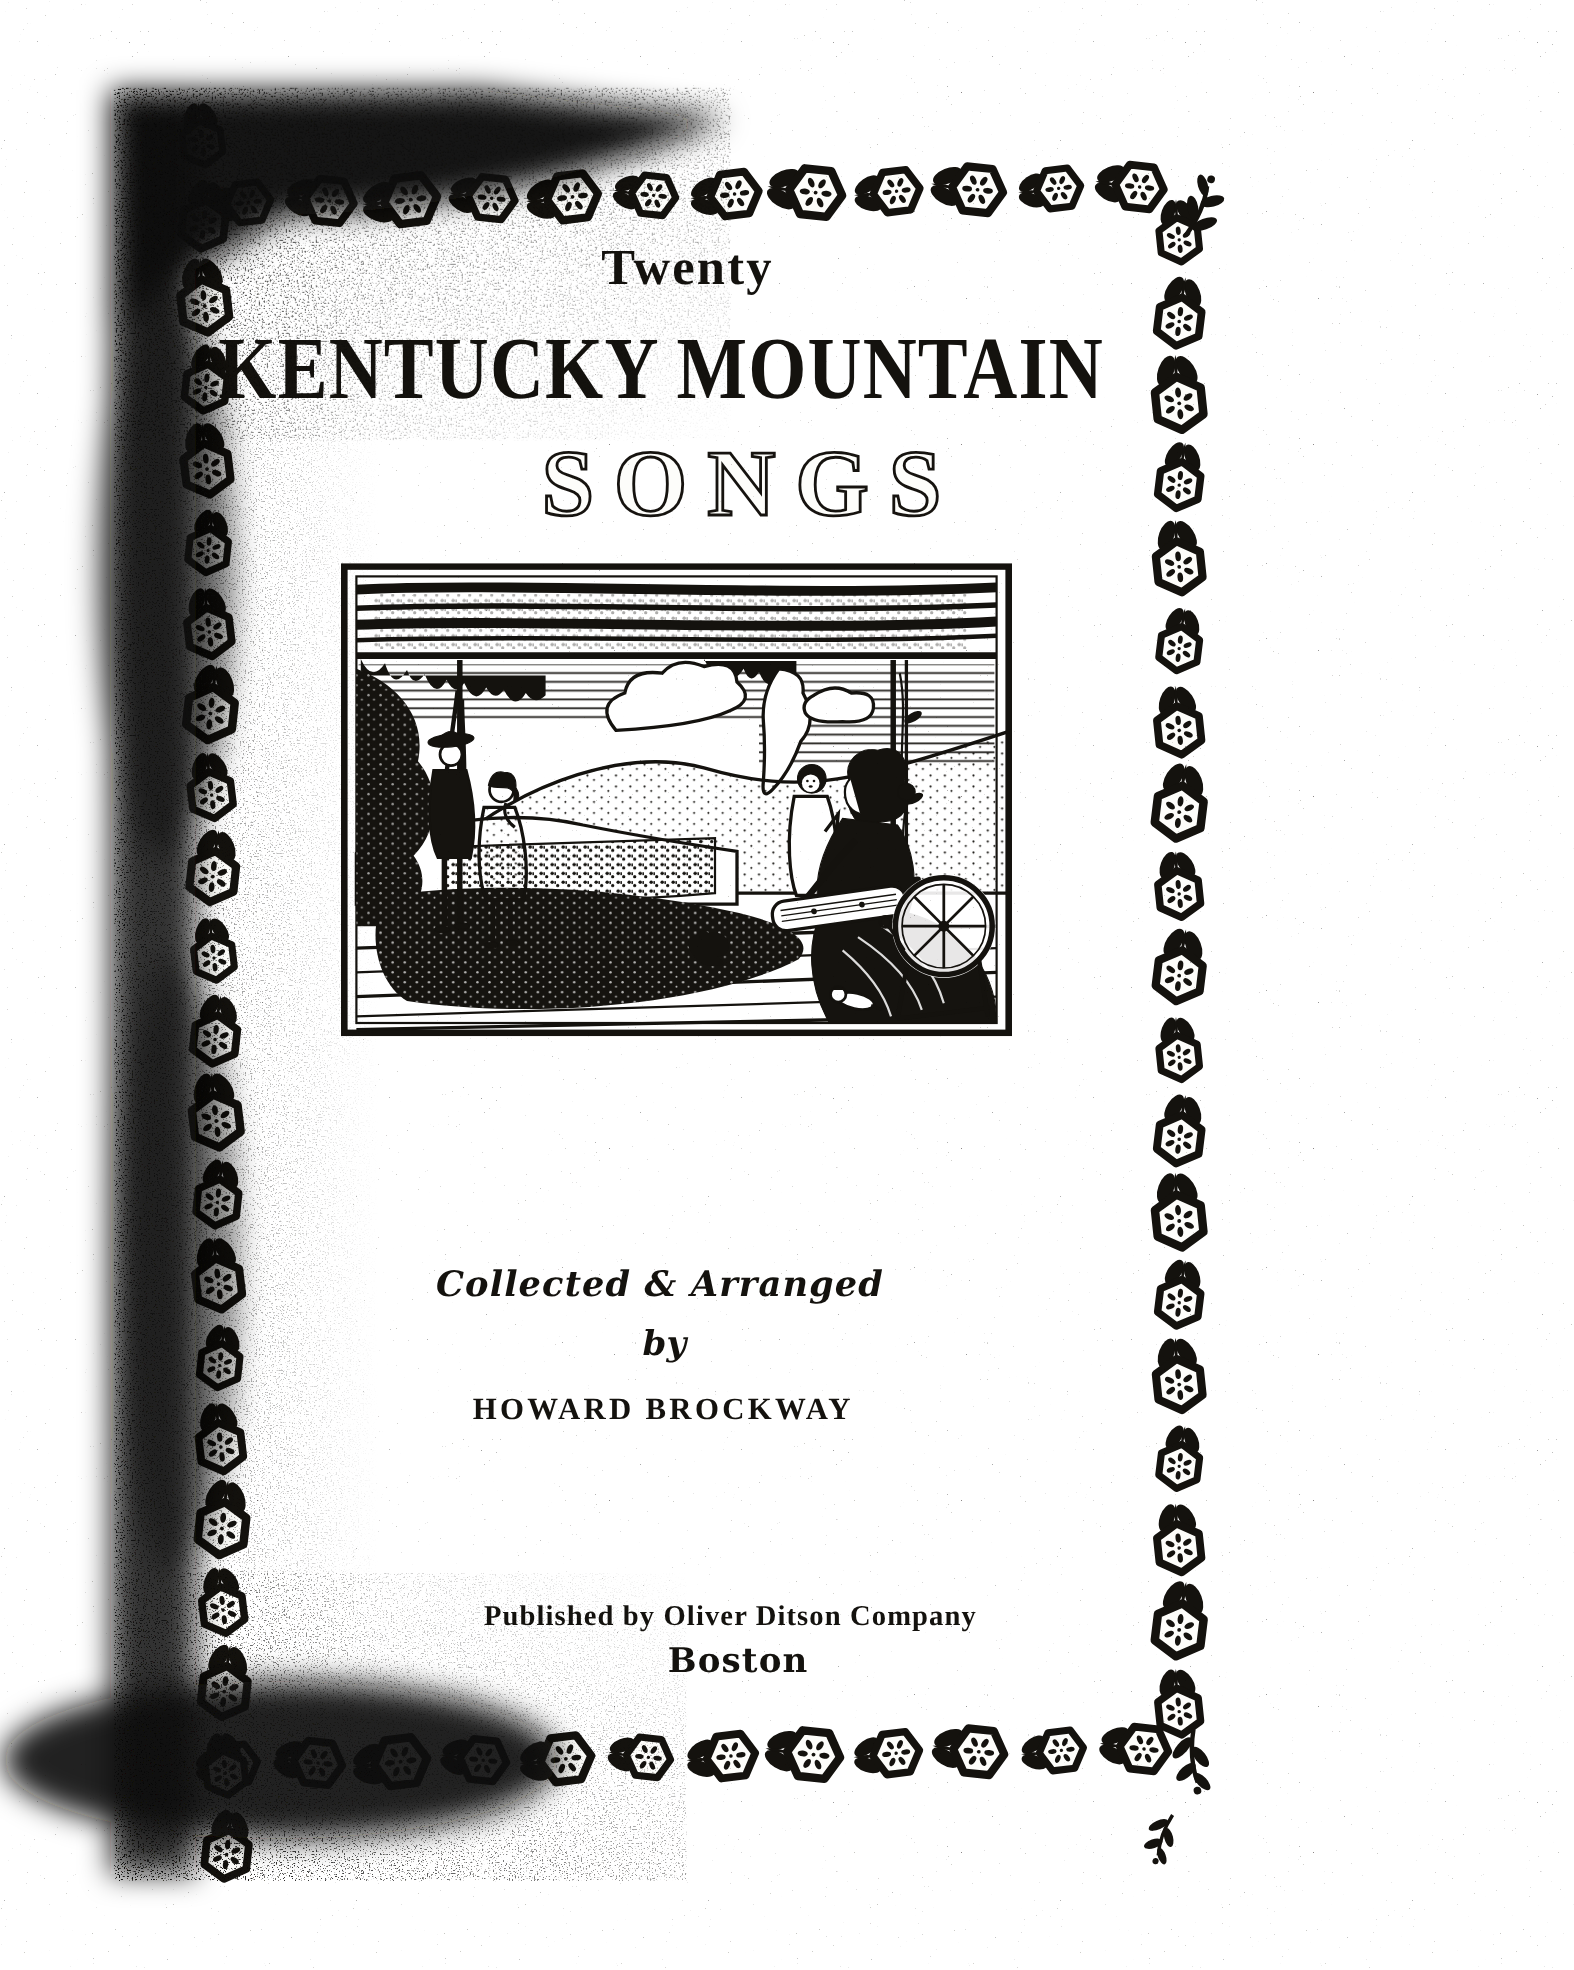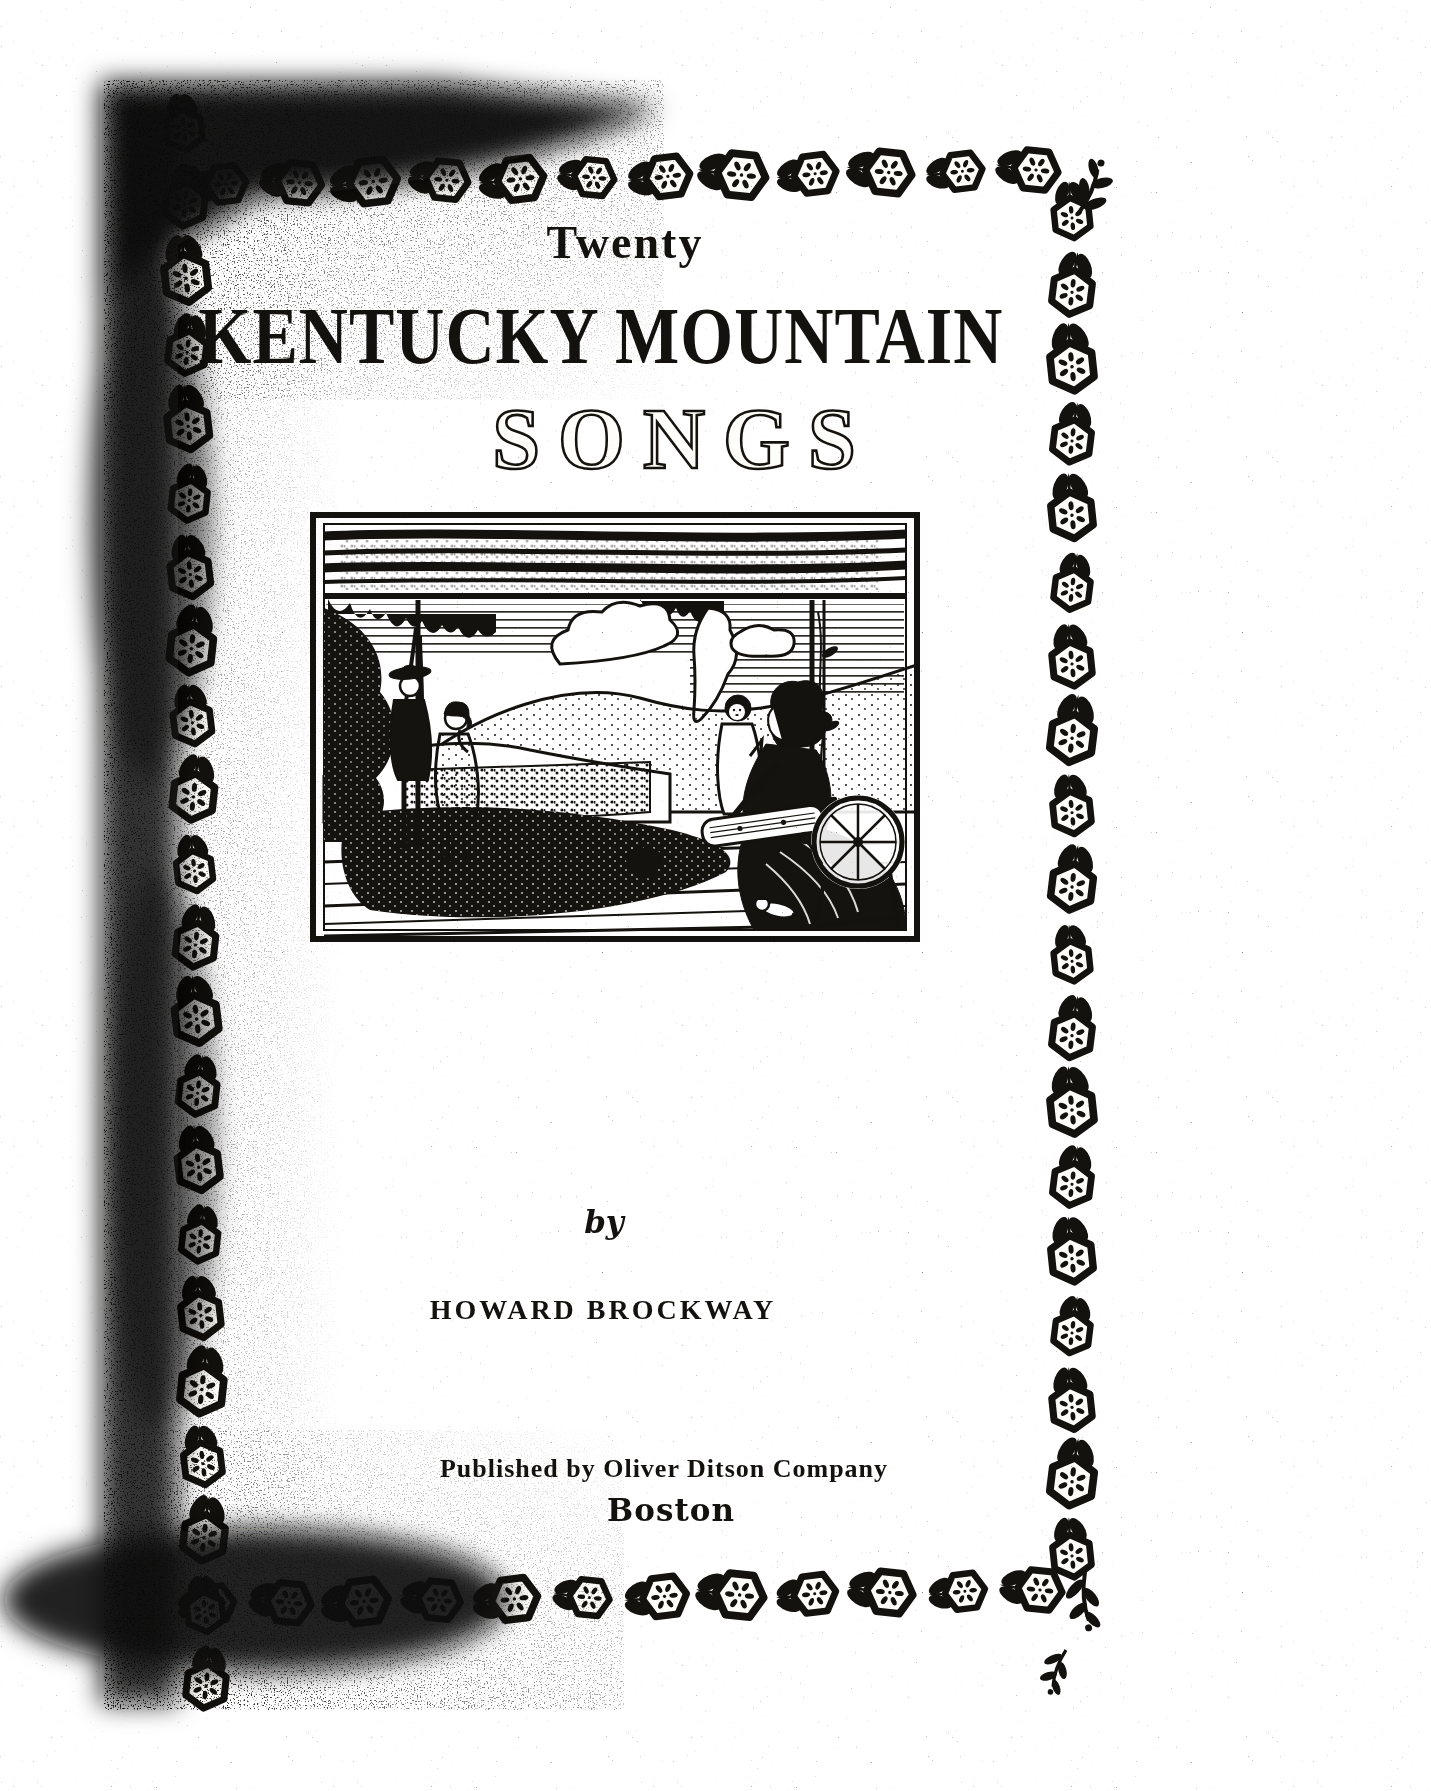--- a/index.html
+++ b/index.html
@@ -15,21 +15,21 @@
   .t-kentucky{left:601px;top:290px;transform:translateX(-50%) scale(1.03,1.22);
               transform-origin:center top;font:700 66px "Liberation Serif",serif;letter-spacing:1px;}
   .songs-svg{position:absolute;left:453px;top:386px;}
   .t-collected{left:600px;top:1148px;transform:translateX(-50%);
                font:italic 700 32px "DejaVu Serif",serif;letter-spacing:1px;}
   .t-by{left:604px;top:1166px;transform:translateX(-50%);
         font:italic 700 31px "DejaVu Serif",serif;margin-top:38px;}
   .t-authors{left:611px;top:1248px;transform:translateX(-50%);
              font:700 28px "Liberation Serif",serif;letter-spacing:2px;}
   .t-authors .and{font:italic 700 24px "DejaVu Serif",serif;letter-spacing:1px;margin-left:10px;}
-  .t-howard{left:603px;top:1294px;transform:translateX(-50%);
+  .t-howard{left:603px;top:1266px;transform:translateX(-50%);
             font:700 28px "Liberation Serif",serif;letter-spacing:3px;}
   .t-published{left:664px;top:1454px;transform:translateX(-50%);
                font:700 26px "Liberation Serif",serif;letter-spacing:1px;}
   .t-boston{left:671px;top:1492px;transform:translateX(-50%);
             font:700 31px "DejaVu Serif",serif;letter-spacing:1px;}
 
   .illus{position:absolute;left:310px;top:512px;}
 </style>
 </head>
 <body>
@@ -293,20 +293,21 @@
 
     <path d="M322,358 q-14,-16 2,-20 q4,-8 10,-2 q16,-2 18,10 q2,10 -10,12 q10,6 2,8 q-16,2 -22,-8 Z" fill="#14120e"></path>
     <g stroke="#14120e">
       <ellipse cx="468" cy="398" rx="17" ry="7" fill="#ffffff" stroke-width="2.5" transform="rotate(12 468 398)"></ellipse>
       <circle cx="452" cy="392" r="7" fill="#ffffff" stroke-width="2.5"></circle>
       <path d="M447,388 q5,-6 10,0" fill="#14120e"></path>
       <path d="M482,402 l10,4" stroke-width="2.5"></path>
     </g>
   </svg>
 
+  <div class="abs t-collected">Collected &amp; Arranged</div>
   <div class="abs t-by">by</div>
   <div class="abs t-howard">HOWARD BROCKWAY</div>
   <div class="abs t-published">Published by Oliver Ditson Company</div>
   <div class="abs t-boston">Boston</div>
 
   <svg class="layer" width="1431" height="1791" aria-hidden="true">
     <defs>
       <filter id="soft" x="-40%" y="-40%" width="180%" height="180%">
         <feGaussianBlur stdDeviation="13"></feGaussianBlur>
       </filter>

